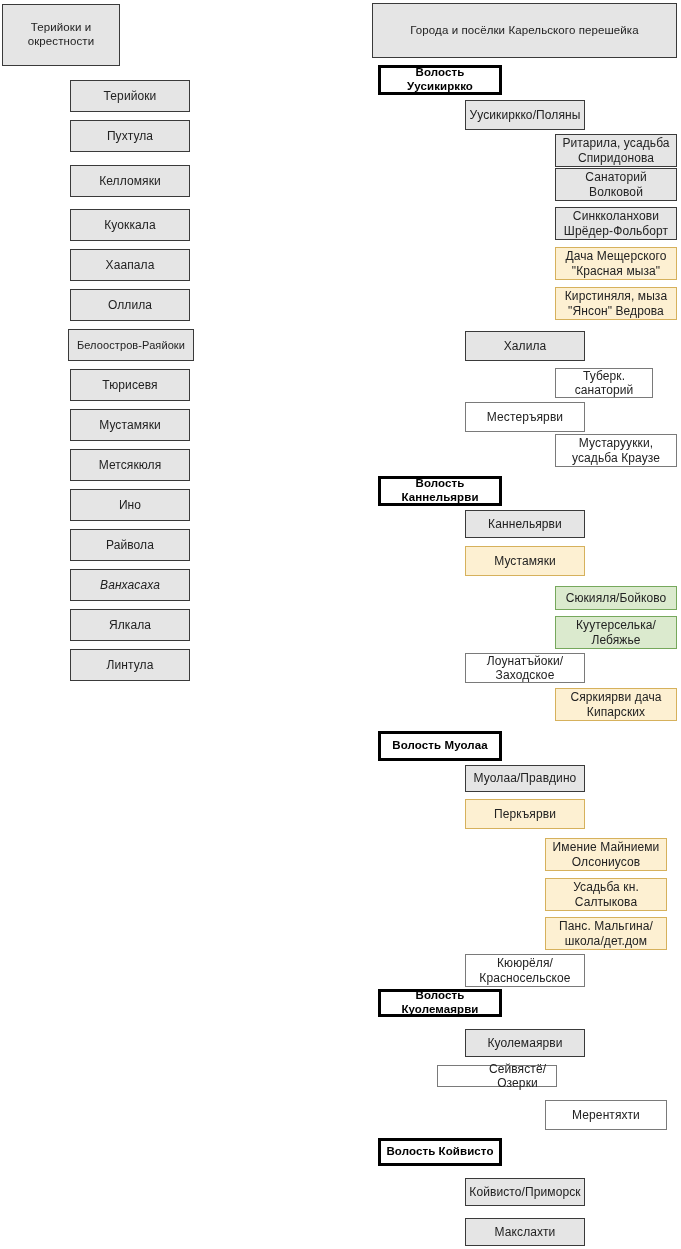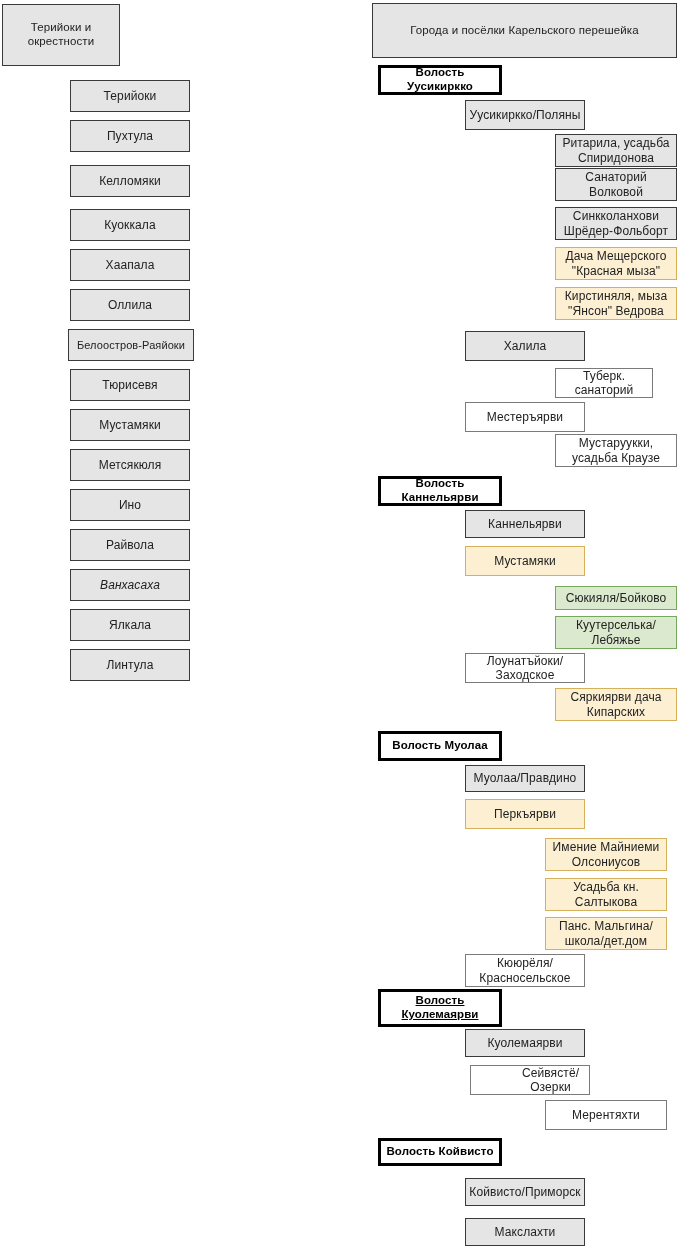--- a/index.html
+++ b/index.html
@@ -118,22 +118,22 @@
   <div class="node yellow" style="left:555px; top:688px; width:122px; height:33px;">Сяркиярви дача Кипарских</div>
 
   <div class="node volost" style="left:378px; top:731px; width:124px; height:30px;">Волость Муолаа</div>
   <div class="node plain" style="left:465px; top:765px; width:120px; height:27px;">Муолаа/Правдино</div>
   <div class="node yellow" style="left:465px; top:799px; width:120px; height:30px;">Перкъярви</div>
   <div class="node yellow" style="left:545px; top:838px; width:122px; height:33px;">Имение Майниеми Олсониусов</div>
   <div class="node yellow" style="left:545px; top:878px; width:122px; height:33px;">Усадьба кн. Салтыкова</div>
   <div class="node yellow" style="left:545px; top:917px; width:122px; height:33px;">Панс. Мальгина/ школа/дет.дом</div>
   <div class="node gray" style="left:465px; top:954px; width:120px; height:33px;">Кююрёля/ Красносельское</div>
 
-  <div class="node volost" style="left:378px; top:989px; width:124px; height:38px;text-decoration:underline;">Волость Куолемаярви</div>
+  <div class="node volost" style="left:378px; top:989px; width:124px; height:28px;">Волость Куолемаярви</div>
   <div class="node plain" style="left:465px; top:1029px; width:120px; height:28px;">Куолемаярви</div>
-  <div class="node gray" style="left:470px; top:1065px; width:120px; height:30px;padding-left:44px;">Сейвястё/Озерки</div>
+  <div class="node gray" style="left:437px; top:1065px; width:120px; height:22px;padding-left:44px;">Сейвястё/Озерки</div>
   <div class="node gray" style="left:545px; top:1100px; width:122px; height:30px;">Мерентяхти</div>
 
   <div class="node volost" style="left:378px; top:1138px; width:124px; height:28px;">Волость Койвисто</div>
   <div class="node plain" style="left:465px; top:1178px; width:120px; height:28px;">Койвисто/Приморск</div>
   <div class="node plain" style="left:465px; top:1218px; width:120px; height:28px;">Макслахти</div>
 
 </div>
 
 </body></html>

